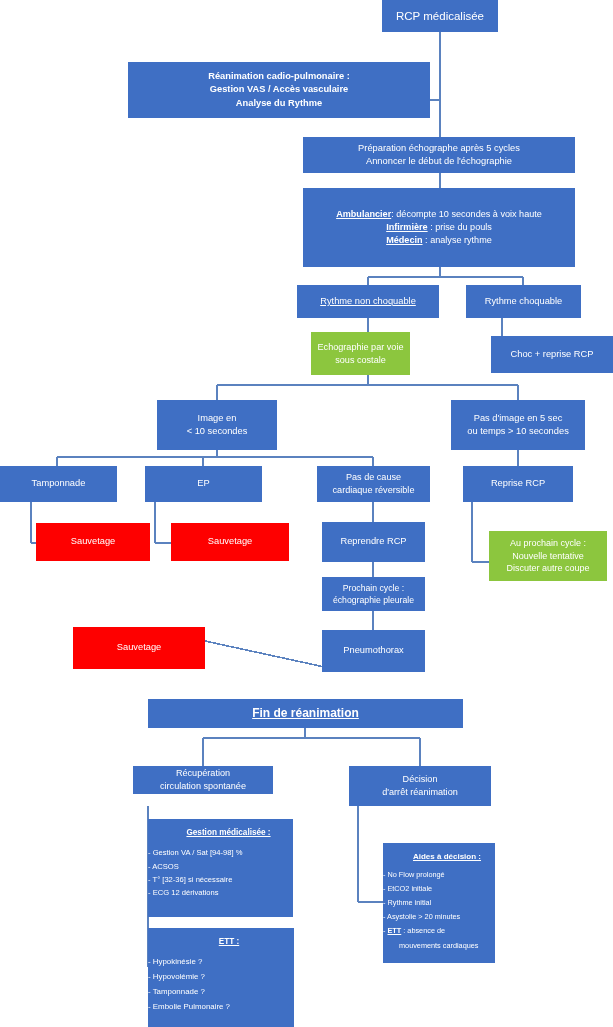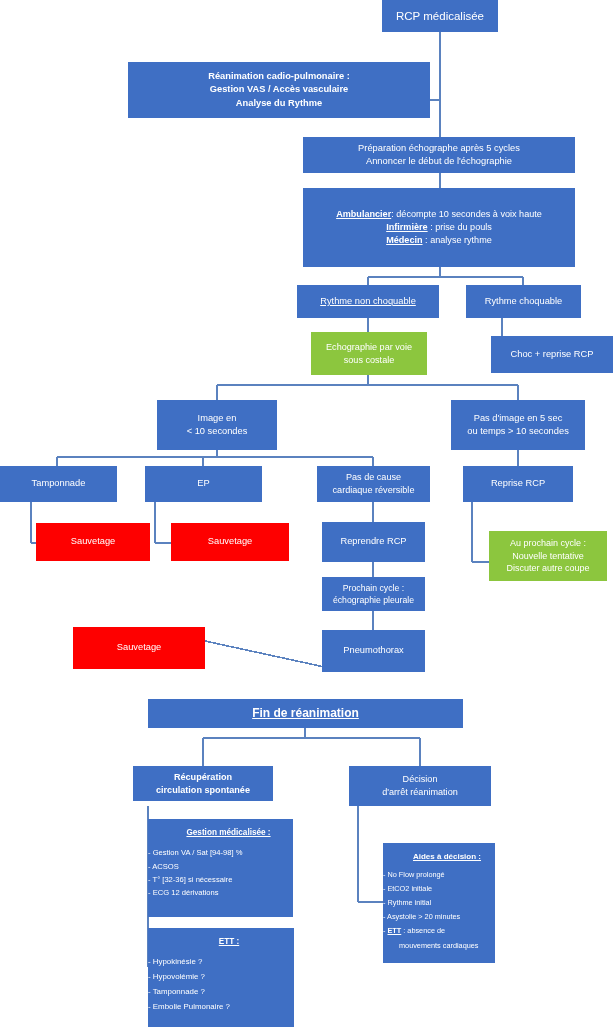--- a/index.html
+++ b/index.html
@@ -148,21 +148,21 @@
   </div>
 
   <div class="node blue" style="left:297px; top:285px; width:142px; height:33px; font-size:9.3px;text-decoration:underline;">
     <span class="ln">Rythme non choquable</span>
   </div>
 
   <div class="node blue" style="left:466px; top:285px; width:115px; height:33px; font-size:9.3px;">
     <span class="ln">Rythme choquable</span>
   </div>
 
-  <div class="node green" style="left:311px; top:332px; width:116px; height:43px; font-size:9.1px;">
+  <div class="node green" style="left:311px; top:332px; width:99px; height:43px; font-size:9.1px;">
     <span class="ln">Echographie par voie</span>
     <span class="ln">sous costale</span>
   </div>
 
   <div class="node blue" style="left:491px; top:336px; width:122px; height:37px; font-size:9.3px;">
     <span class="ln">Choc + reprise RCP</span>
   </div>
 
   <div class="node blue" style="left:157px; top:400px; width:120px; height:50px; font-size:9.3px;">
     <span class="ln">Image en</span>
@@ -219,21 +219,21 @@
   </div>
 
   <div class="node red" style="left:73px; top:627px; width:132px; height:42px; font-size:9.3px;">
     <span class="ln">Sauvetage</span>
   </div>
 
   <div class="node blue" style="left:148px; top:699px; width:315px; height:29px; font-size:12px; font-weight:bold;">
     <span class="hdr">Fin de réanimation</span>
   </div>
 
-  <div class="node blue" style="left:133px; top:766px; width:140px; height:35px; font-size:9.1px;font-weight:bold;">
+  <div class="node blue" style="left:133px; top:766px; width:140px; height:28px; font-size:9.1px;">
     <span class="ln">Récupération</span>
     <span class="ln">circulation spontanée</span>
   </div>
 
   <div class="node blue" style="left:349px; top:766px; width:142px; height:40px; font-size:9.1px;">
     <span class="ln">Décision</span>
     <span class="ln">d'arrêt réanimation</span>
   </div>
 
   <div class="node blue left-align" style="left:148px; top:819px; width:145px; height:98px; font-size:7.6px; line-height:1.75; justify-content:flex-start; padding-top:7px;">

